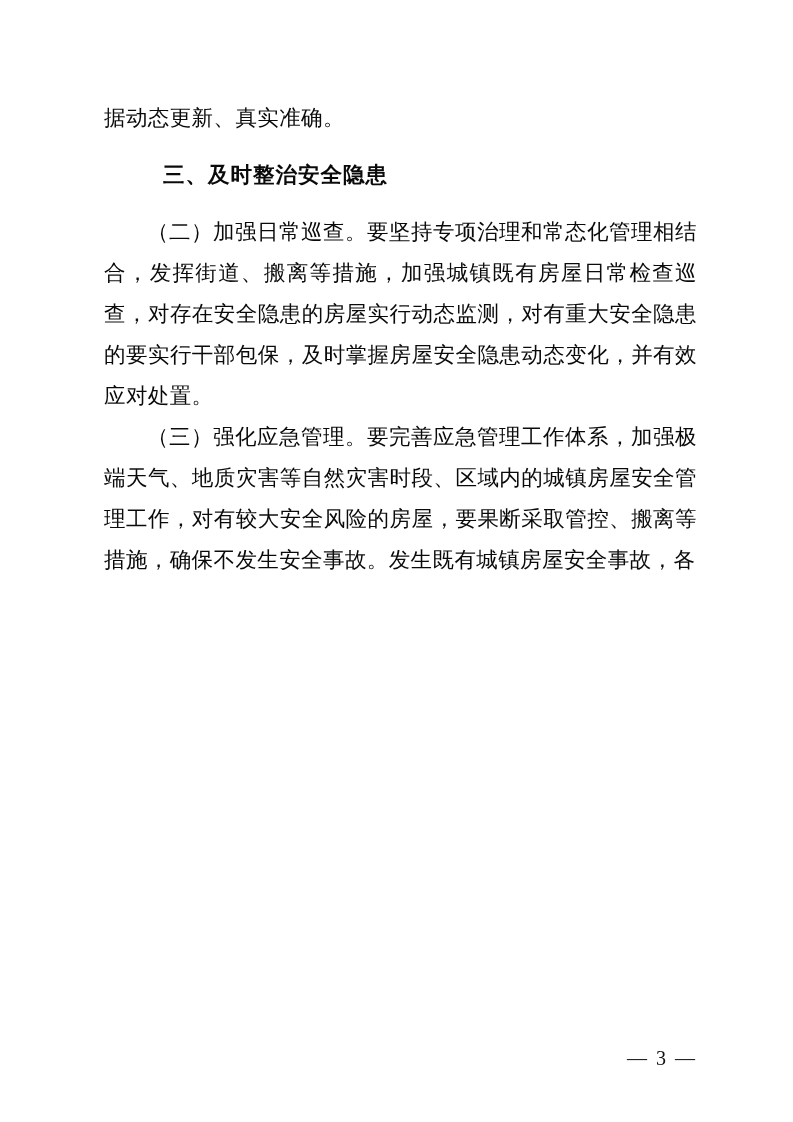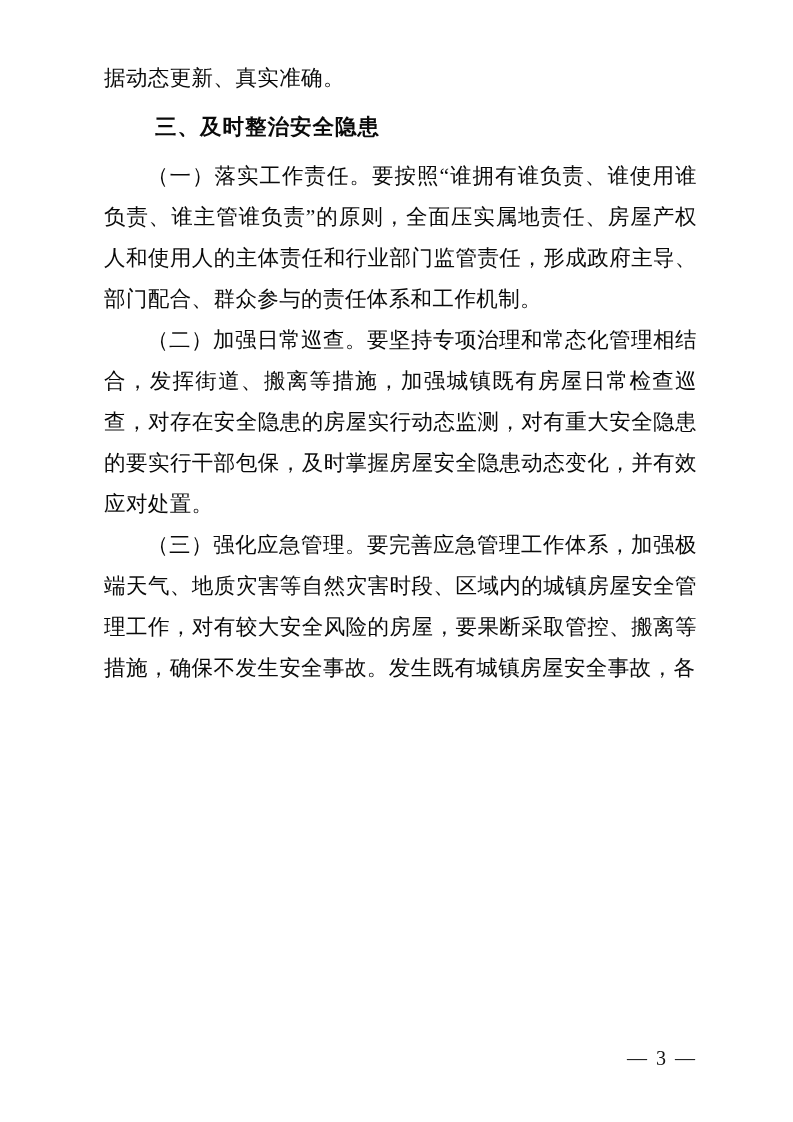--- a/index.html
+++ b/index.html
@@ -12,35 +12,35 @@
     background: #ffffff;
     font-family: "Liberation Serif", "DejaVu Serif", serif;
     color: #0a0a0a;
     overflow: hidden;
   }
   .page {
     position: relative;
     width: 793px;
     height: 1122px;
     box-sizing: border-box;
-    padding: 58px 96px 60px 104px;
+    padding: 98px 96px 60px 104px;
   }
   .doc-body {
     font-size: 21.5px;
     line-height: 41px;
     letter-spacing: 0.4px;
     text-align: justify;
     text-justify: inter-ideograph;
   }
   .para {
     margin: 0;
     text-indent: 2em;
   }
   .heading {
-    margin: 8px;
+    margin: 16px;
     text-indent: 2em;
     font-weight: bold;
     font-family: "Liberation Sans", "DejaVu Sans", sans-serif;
     letter-spacing: 1px;
     font-size: 21.5px;
     line-height: 41px;
   }
   .first-line {
     text-indent: 0;
   }
@@ -61,21 +61,20 @@
 
 <div class="page">
   <div class="doc-body">
 
     <p class="para first-line">据动态更新、真实准确。</p>
 
     <p class="heading">三、及时整治安全隐患</p>
 
 
 
-    <p class="para">（一）落实工作责任。要按照“谁拥有谁负责、谁使用谁负责、谁主管谁负责”的原则，全面压实属地责任、房屋产权人和使用人的主体责任和行业部门监管责任，形成政府主导、部门配合、群众参与的责任体系和工作机制。</p>
 
     <p class="para">（二）加强日常巡查。要坚持专项治理和常态化管理相结合，发挥街道、搬离等措施，加强城镇既有房屋日常检查巡查，对存在安全隐患的房屋实行动态监测，对有重大安全隐患的要实行干部包保，及时掌握房屋安全隐患动态变化，并有效应对处置。</p>
 
     <p class="para">（三）强化应急管理。要完善应急管理工作体系，加强极端天气、地质灾害等自然灾害时段、区域内的城镇房屋安全管理工作，对有较大安全风险的房屋，要果断采取管控、搬离等措施，确保不发生安全事故。发生既有城镇房屋安全事故，各</p>
 
   </div>
 
   <div class="page-number">— 3 —</div>
 </div>
 

